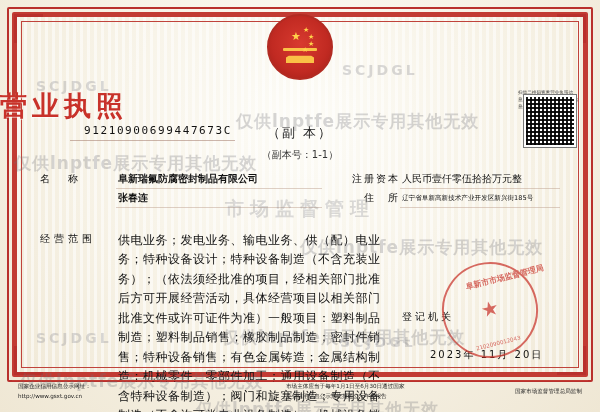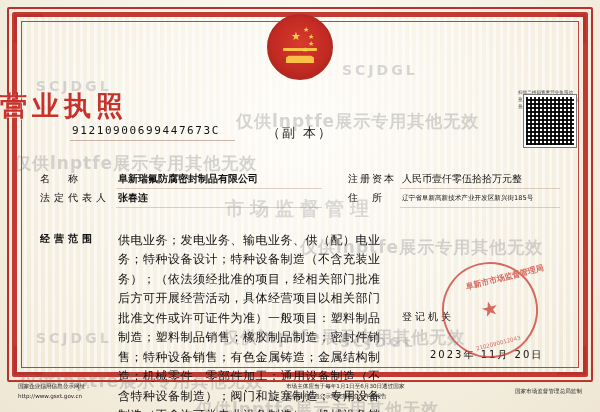--- a/index.html
+++ b/index.html
@@ -71,21 +71,21 @@
   .serial{
     position:absolute;left:0;right:0;top:148px;text-align:center;
     font-size:10px;color:#333;
   }
 
   
   .code-label{
     position:absolute;left:72px;top:96px;font-size:10px;color:#222;letter-spacing:1px;
   }
   .code-value{
-    position:absolute;left:72px;top:124px;font-size:11px;color:#111;letter-spacing:1.6px;
+    position:absolute;left:84px;top:124px;font-size:11px;color:#111;letter-spacing:1.6px;
     font-family:"DejaVu Sans Mono","Liberation Mono",monospace;
   }
   .code-underline{
     position:absolute;left:70px;top:140px;width:165px;border-bottom:1px solid #9b6f5f;opacity:.5;
   }
 
   
   .qr{
     position:absolute;right:24px;top:95px;width:48px;height:48px;
     background:
@@ -97,27 +97,27 @@
   .qr-note{
     position:absolute;right:18px;top:90px;width:64px;font-size:4.6px;line-height:1.5;
     color:#333;text-align:left;
   }
 
   
   .fields{position:absolute;left:40px;top:172px;width:520px;font-size:10px;color:#111;}
   .row{position:relative;height:19px;}
   .lbl{position:absolute;left:0;width:72px;letter-spacing:4px;color:#111;}
   .val{position:absolute;left:78px;color:#111;font-weight:bold;}
-  .lbl2{position:absolute;left:308px;width:60px;letter-spacing:2px;color:#111;}
+  .lbl2{position:absolute;left:300px;width:60px;letter-spacing:2px;color:#111;text-align:right;}
   .val2{position:absolute;left:362px;color:#111;width:200px;}
   .row .ln{position:absolute;left:76px;right:238px;bottom:2px;border-bottom:1px solid #b99a87;opacity:.45;}
   .row .ln2{position:absolute;left:360px;right:0;bottom:2px;border-bottom:1px solid #b99a87;opacity:.45;}
 
   
-  .scope-lbl{position:absolute;left:40px;top:232px;font-size:10px;letter-spacing:4px;color:#111;font-weight:bold;}
+  .scope-lbl{position:absolute;left:40px;top:232px;font-size:10px;letter-spacing:4px;color:#111;}
   .scope-txt{
     position:absolute;left:118px;top:231px;width:262px;
     font-size:12px;line-height:1.62;color:#111;text-align:justify;
   }
 
   
   .authority-lbl{
     position:absolute;left:402px;top:310px;font-size:10px;letter-spacing:3px;color:#111;
   }
   .date{
@@ -197,38 +197,38 @@
       <span class="st" style="left:31px;top:7px;font-size:7px;">★</span>
       <span class="st" style="left:31px;top:14px;font-size:7px;">★</span>
       <span class="st" style="left:25px;top:20px;font-size:7px;">★</span>
       <div class="beam"></div>
       <div class="gate"></div>
     </div>
   </div>
 
   <div class="title">营业执照</div>
   <div class="subtitle">（副 本）</div>
+  <div class="serial">（副本号：1-1）</div>
 
   <div class="code-value">91210900699447673C</div>
   <div class="code-underline"></div>
 
   <div class="qr-note">扫描二维码查看营业执照信息，也可登录国家企业信用信息公示系统查询</div>
   <div class="qr"></div>
 
   <div class="fields">
     <div class="row">
       <span class="lbl">名　称</span>
       <span class="val">阜新瑞氟防腐密封制品有限公司</span>
       <span class="lbl2">注册资本</span>
       <span class="val2">人民币壹仟零伍拾拾万元整</span>
       <span class="ln"></span>
         <span class="ln2"></span>
     </div>
     <div class="row">
-      <span class="lbl">法定代表人</span>
       <span class="val">张春连</span>
       <span class="lbl2">住　所</span>
       <span class="val2" style="font-size:6.6px;top:3px;position:absolute;">辽宁省阜新高新技术产业开发区新兴街185号</span>
       <span class="ln"></span>
         <span class="ln2"></span>
     </div>
   </div>
 
   <div class="scope-lbl">经营范围</div>
   <div class="scope-txt">供电业务；发电业务、输电业务、供（配）电业务；特种设备设计；特种设备制造（不含充装业务）；（依法须经批准的项目，经相关部门批准后方可开展经营活动，具体经营项目以相关部门批准文件或许可证件为准）一般项目：塑料制品制造；塑料制品销售；橡胶制品制造；密封件销售；特种设备销售；有色金属铸造；金属结构制造；机械零件、零部件加工；通用设备制造（不含特种设备制造）；阀门和旋塞制造；专用设备制造（不含许可类专业设备制造）；机械设备销售；软件开发；技术服务、技术开发、技术咨询、技术交流、技术转让、技术推广（除依法须经批准的项目外，凭营业执照依法自主开展经营活动）</div>

